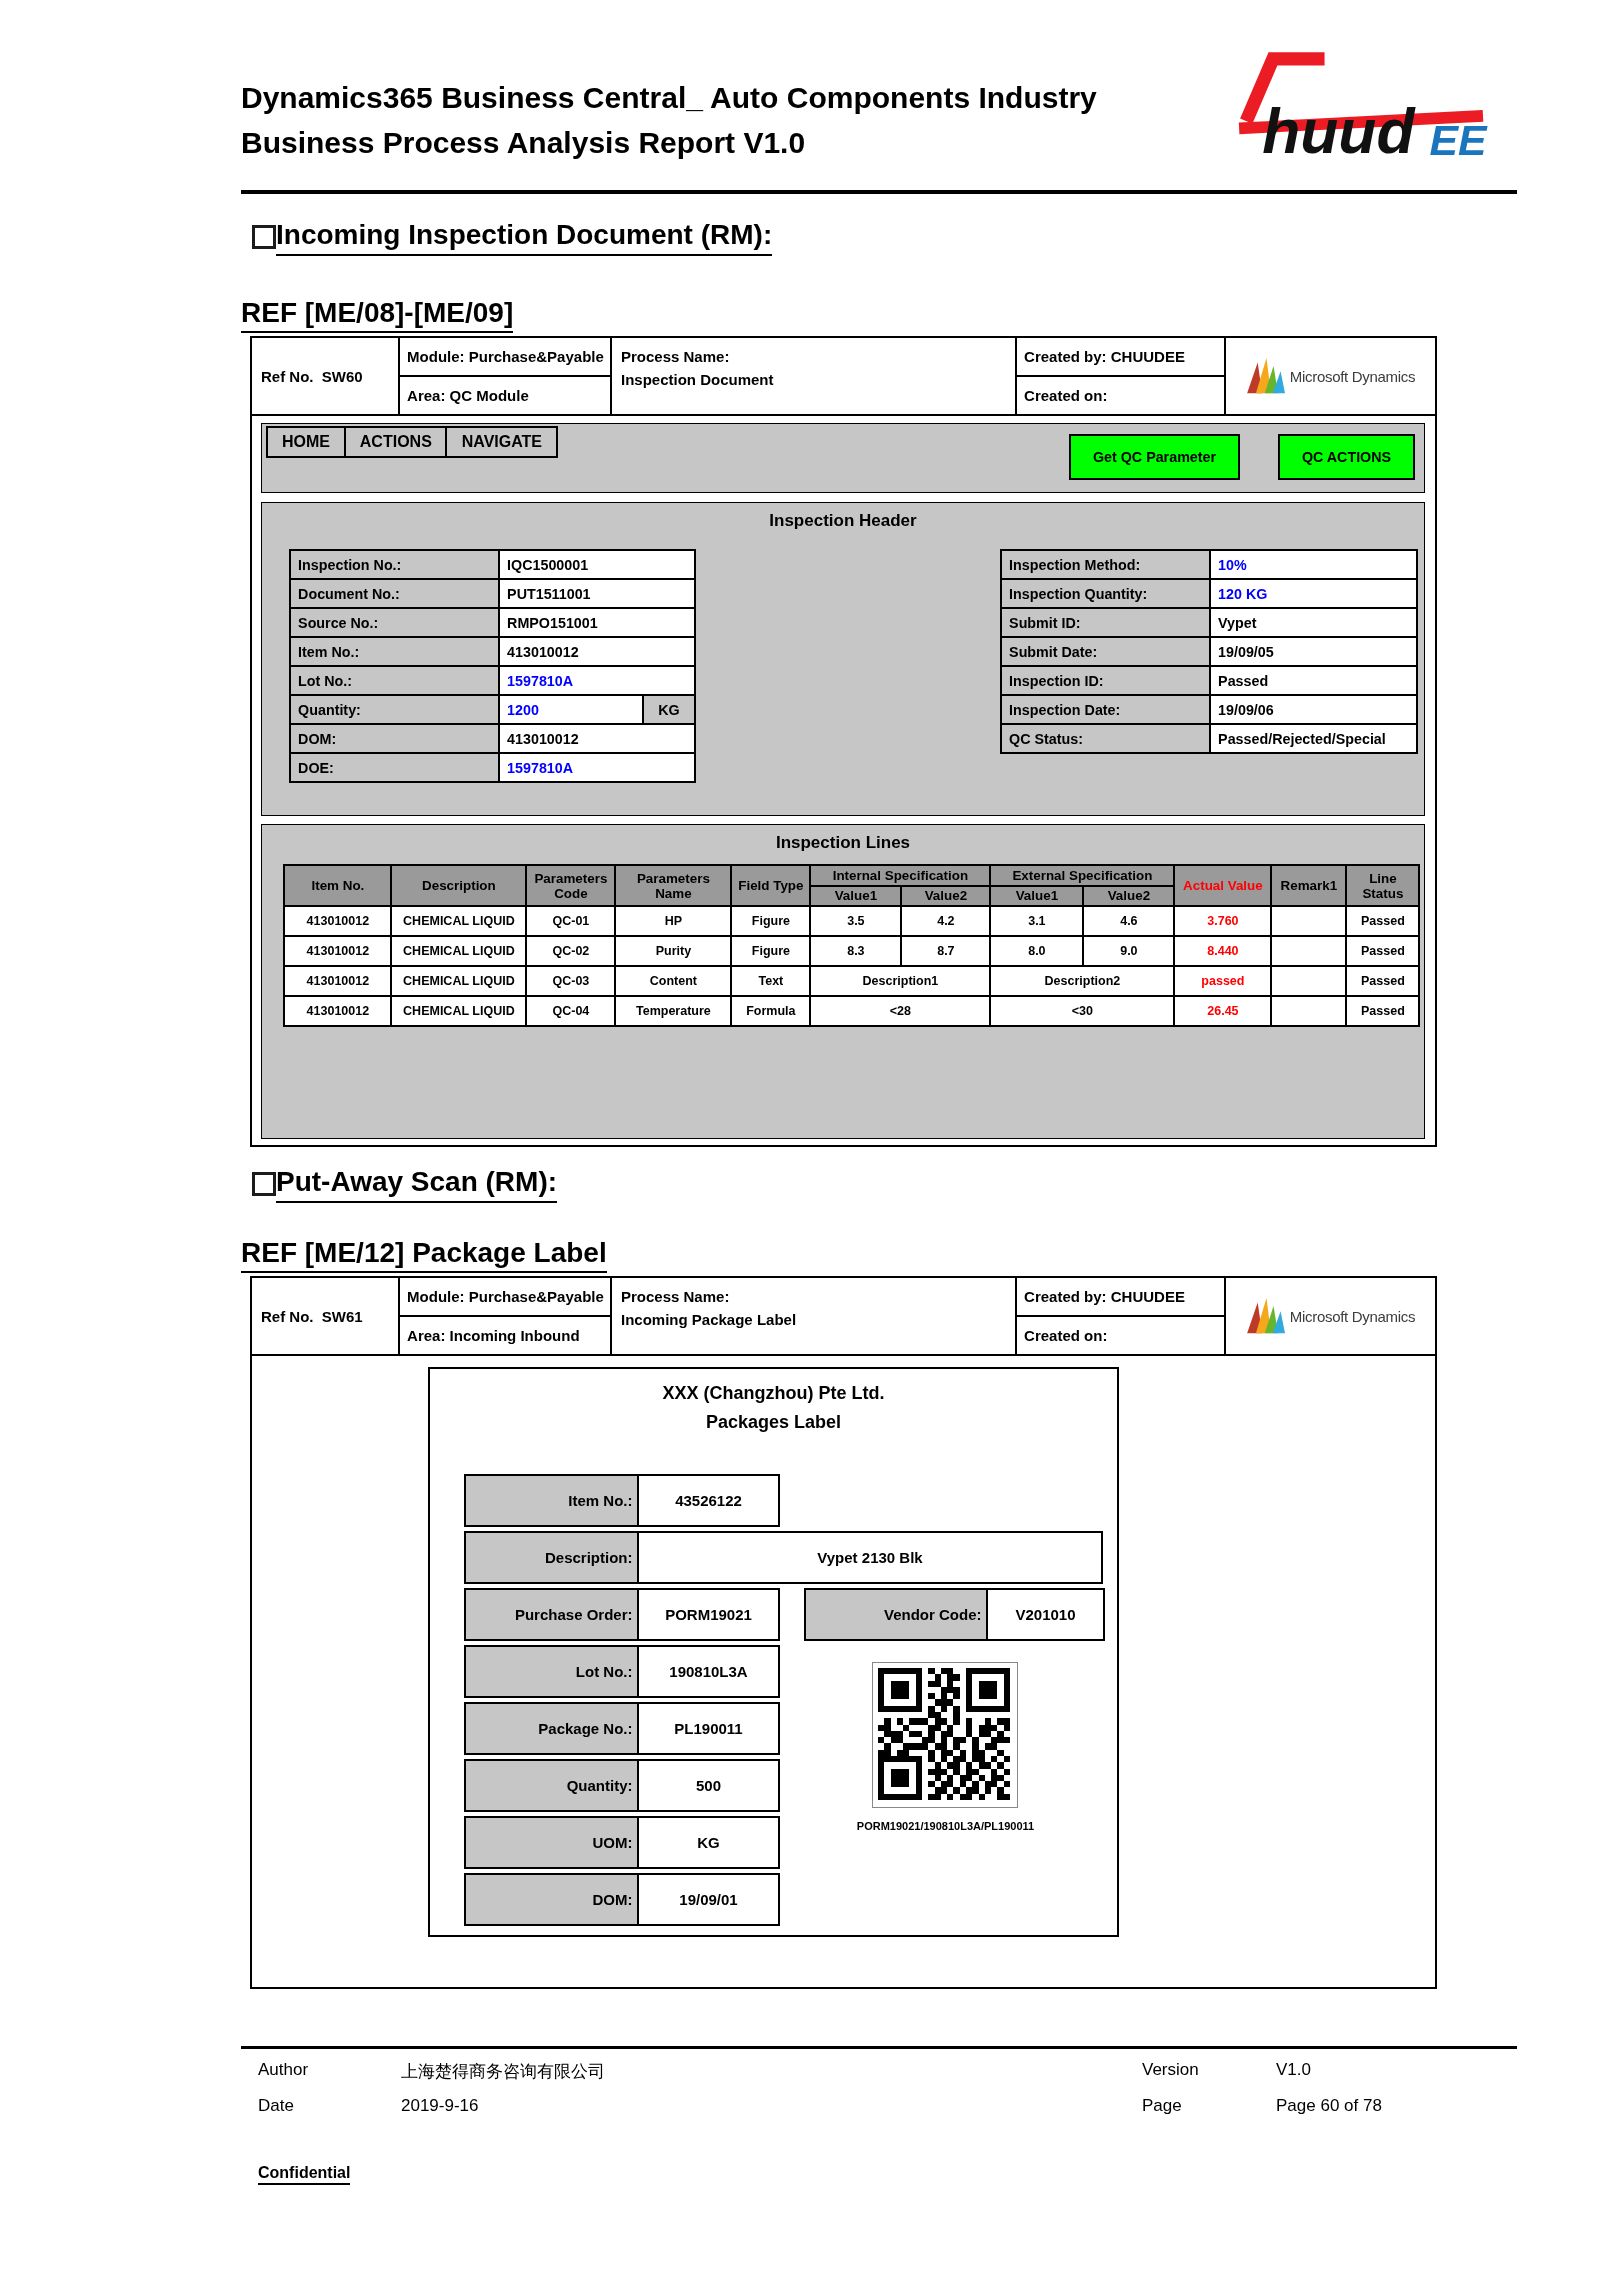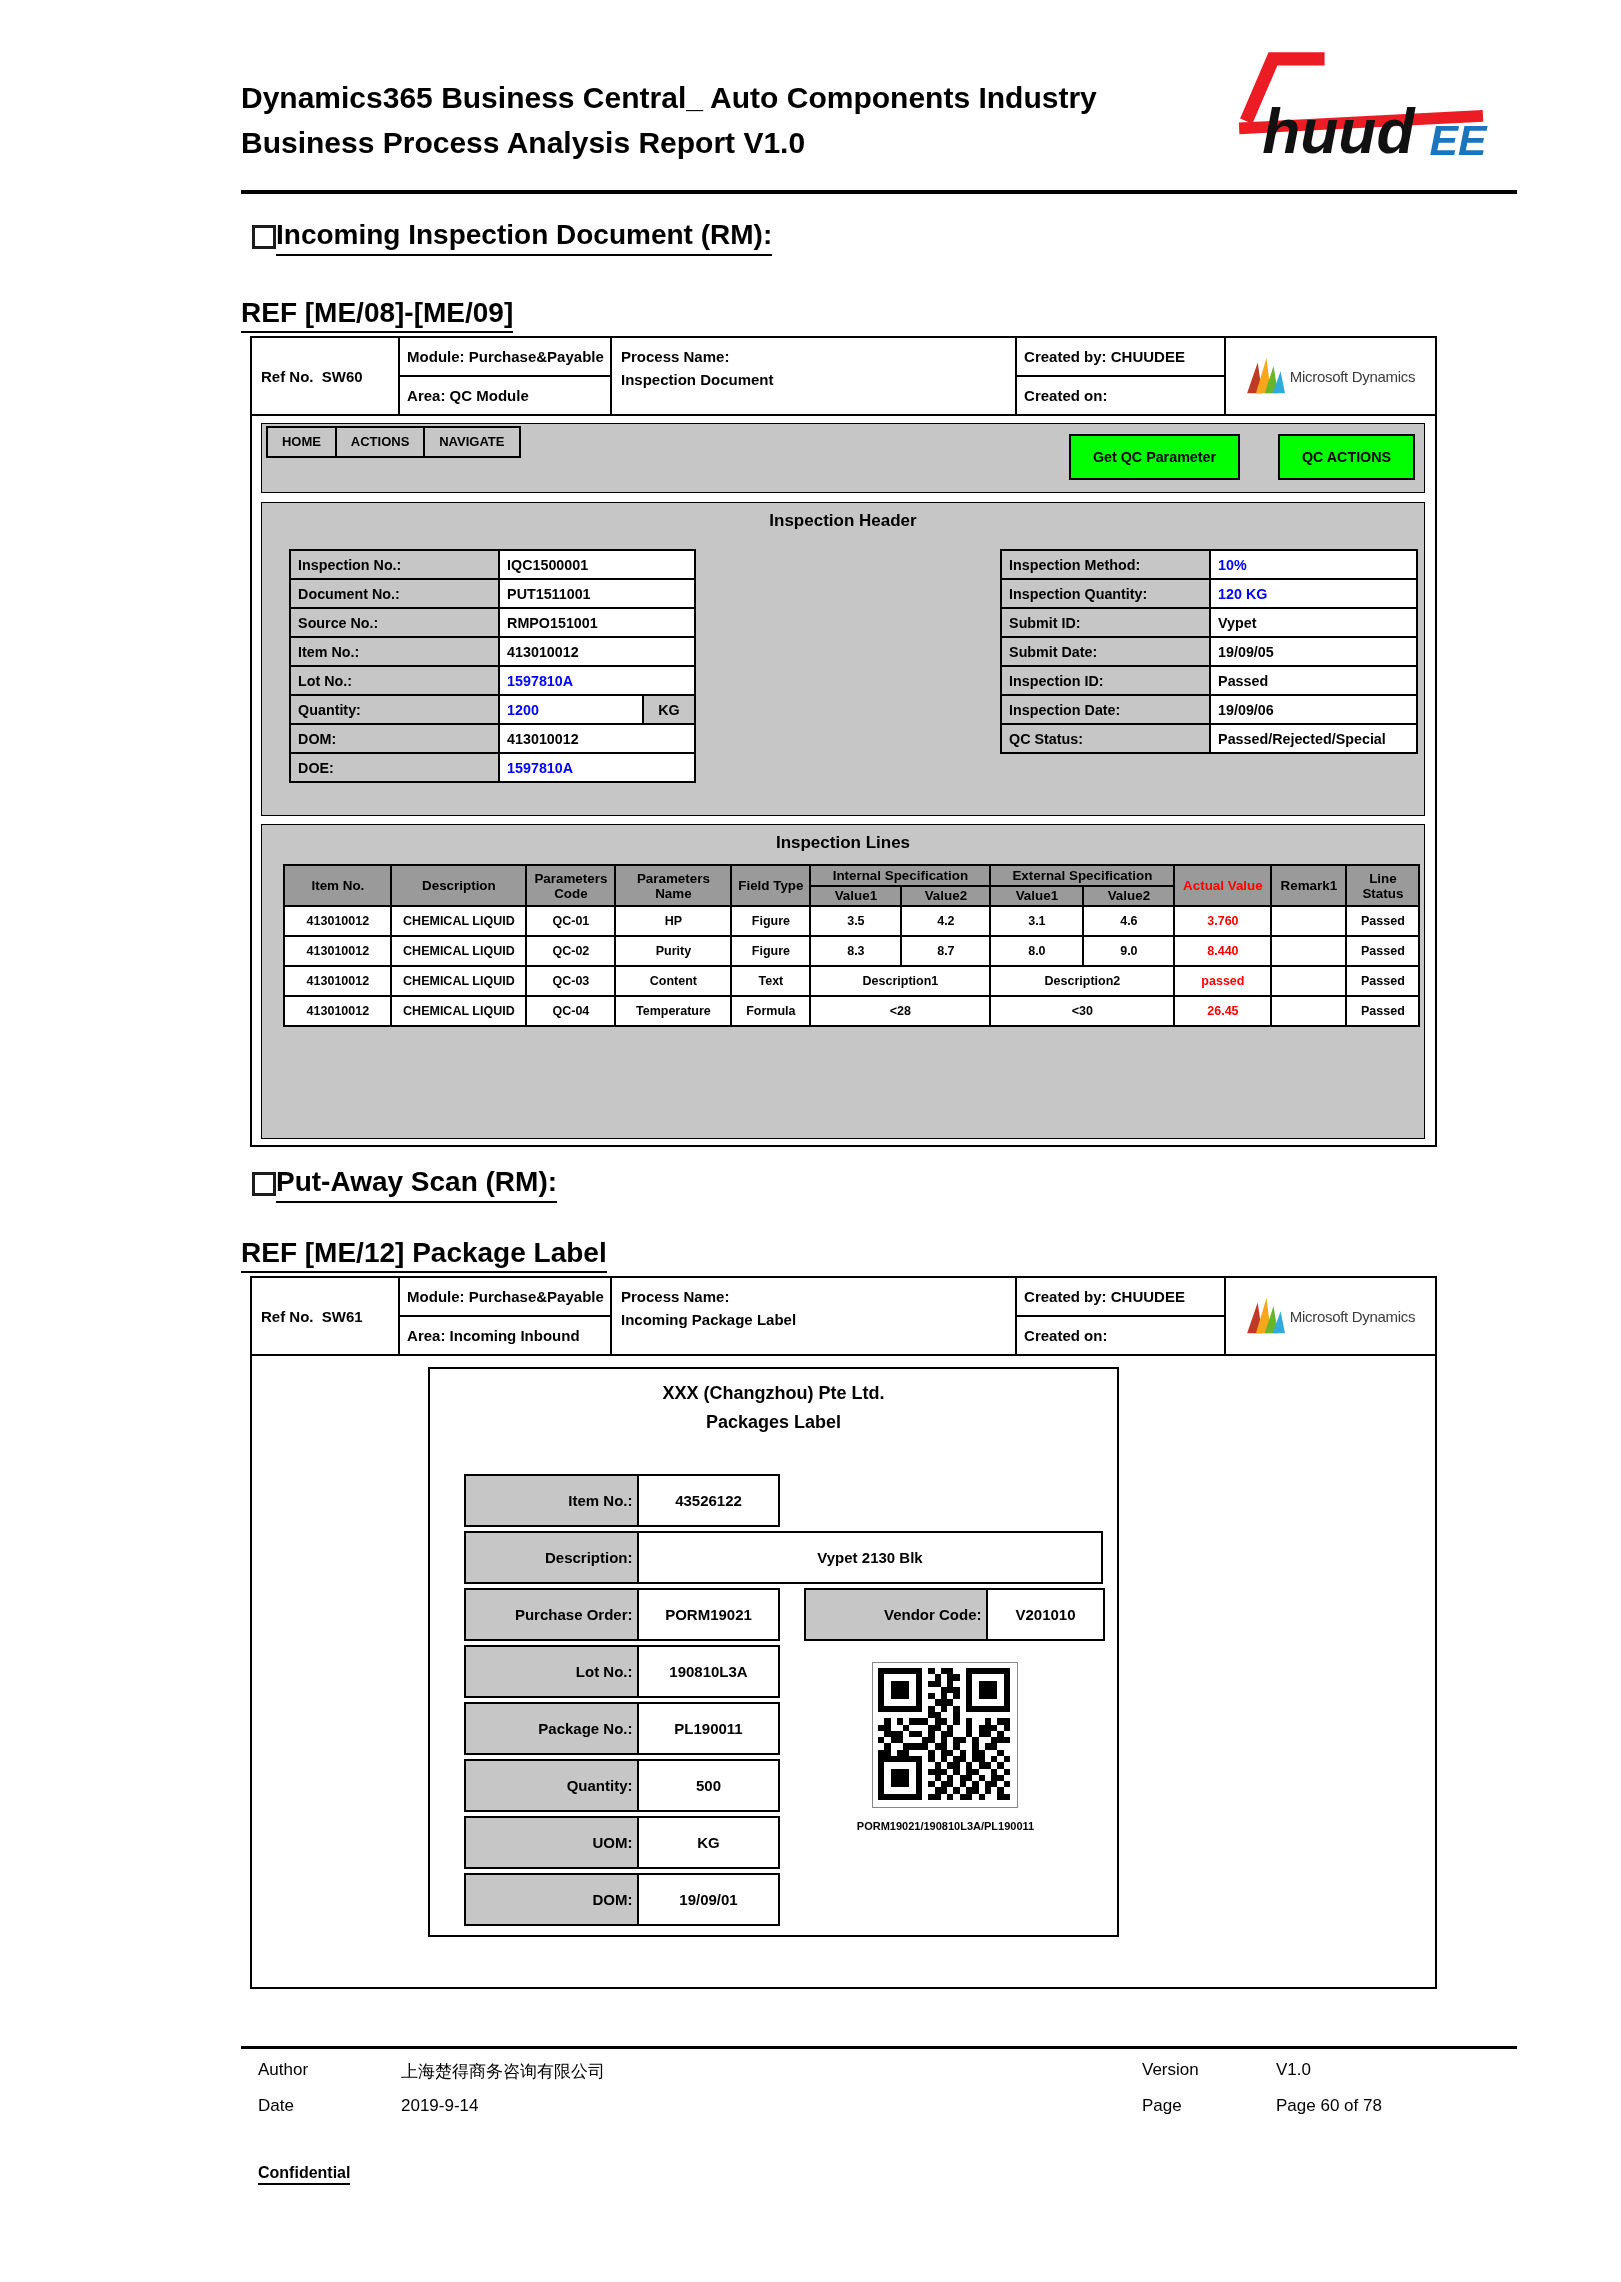--- a/index.html
+++ b/index.html
@@ -30,21 +30,21 @@
   .fc4{width:209px;display:flex;flex-direction:column}
   .fc4>div{flex:1;display:flex;align-items:center;padding-left:7.1px}
   .fc4>div:first-child{border-bottom:2.7px solid #000}
   .fc5{flex:1;border-right:none;display:flex;align-items:center;justify-content:center;gap:3px}
   .msdyn-text{font-size:15px;font-weight:normal;color:#3c3c3e;letter-spacing:-0.3px}
   .fbody{position:relative;background:#fff;height:calc(100% - 78px)}
 
   
   .ribbon{position:absolute;left:9px;top:7.1px;width:1164px;height:70px;background:#c6c6c6;border:1.8px solid #000}
   .tabs{position:absolute;left:3.6px;top:1.8px;display:flex}
-  .tab{height:32px;padding:0 14.3px;background:#c6c6c6;border:2.7px solid #000;margin-right:-2.7px;display:flex;align-items:center;justify-content:center;font-weight:bold;font-size:13px}
+  .tab{height:32px;padding:0 14.3px;background:#c6c6c6;border:2.7px solid #000;margin-right:-2.7px;display:flex;align-items:center;justify-content:center;font-weight:bold;font-size:16px}
   .gbtn{position:absolute;top:9.8px;height:46px;background:#00FF00;border:2.7px solid #000;display:flex;align-items:center;justify-content:center;font-weight:bold;font-size:14.3px}
   .gbtn.get{right:184px;width:171px}
   .gbtn.qca{right:9px;width:137px}
 
   
   .panel{position:absolute;left:9px;width:1164px;background:#c6c6c6;border:1.8px solid #000}
   .panel-title{text-align:center;font-weight:bold;font-size:17px;padding-top:8px}
 
   
   .ftable{position:absolute;border-collapse:collapse}
@@ -656,21 +656,21 @@
     </div>
   </div>
 
   <div class="foot-rule"></div>
   <div class="frow" style="left:258px;top:2060px">
     <span class="fl">Author</span>
     <span>上海楚得商务咨询有限公司</span>
   </div>
   <div class="frow" style="left:258px;top:2096px">
     <span class="fl">Date</span>
-    <span>2019-9-14</span>
+    <span>2019-9-16</span>
   </div>
   <div class="frow" style="left:1142px;top:2060px">
     <span class="fl" style="width:134px">Version</span>
     <span>V1.0</span>
   </div>
   <div class="frow" style="left:1142px;top:2096px">
     <span class="fl" style="width:134px">Page</span>
     <span>Page 60 of 78</span>
   </div>
   <div class="confid">Confidential</div>

